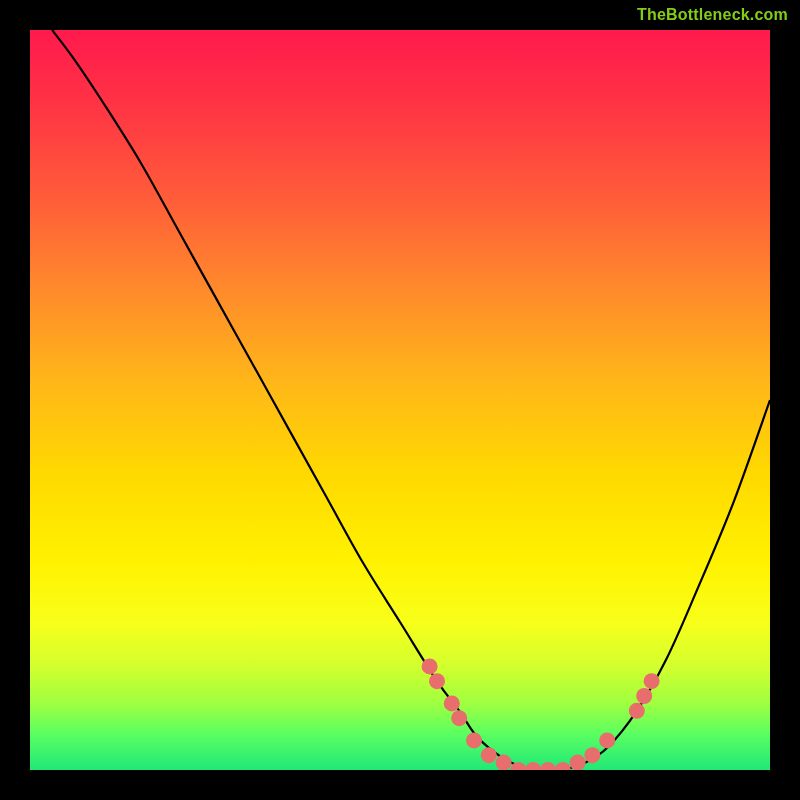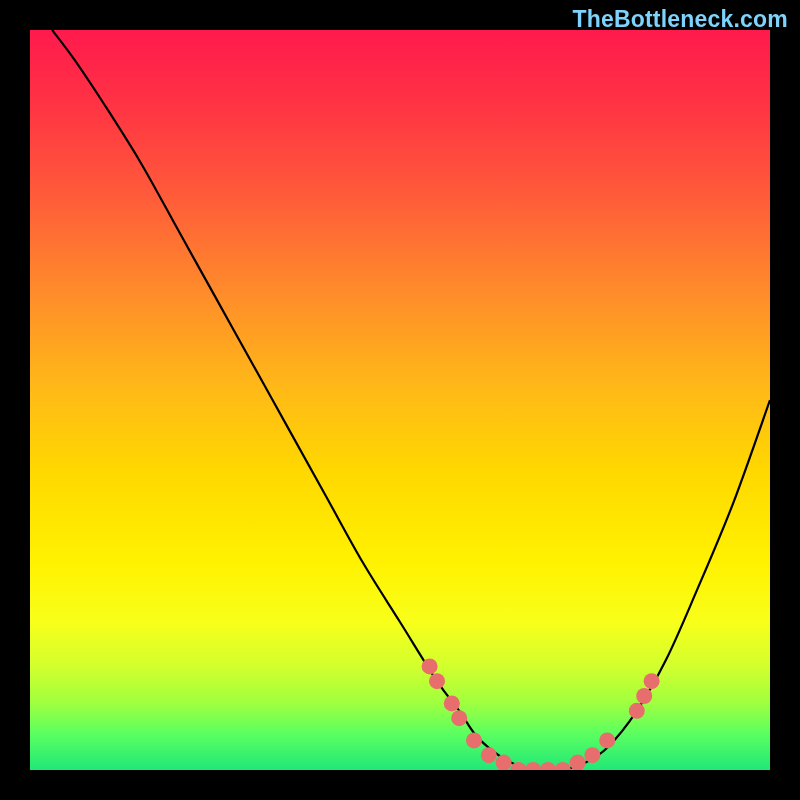--- a/index.html
+++ b/index.html
@@ -29,23 +29,23 @@
       #9fff40 91%,
       #5cff60 95%,
       #20e878 100%
     );
   }
   .watermark {
     position: absolute;
     top: 6px;
     right: 12px;
     font-family: Arial, Helvetica, sans-serif;
-    font-size: 23px;
+    font-size: 16px;
     font-weight: 600;
-    color: #7dd3fc;
+    color: #84cc16;
     letter-spacing: 0.2px;
   }
   svg.curve {
     position: absolute;
     left: 0;
     top: 0;
     width: 740px;
     height: 740px;
   }
 </style>

